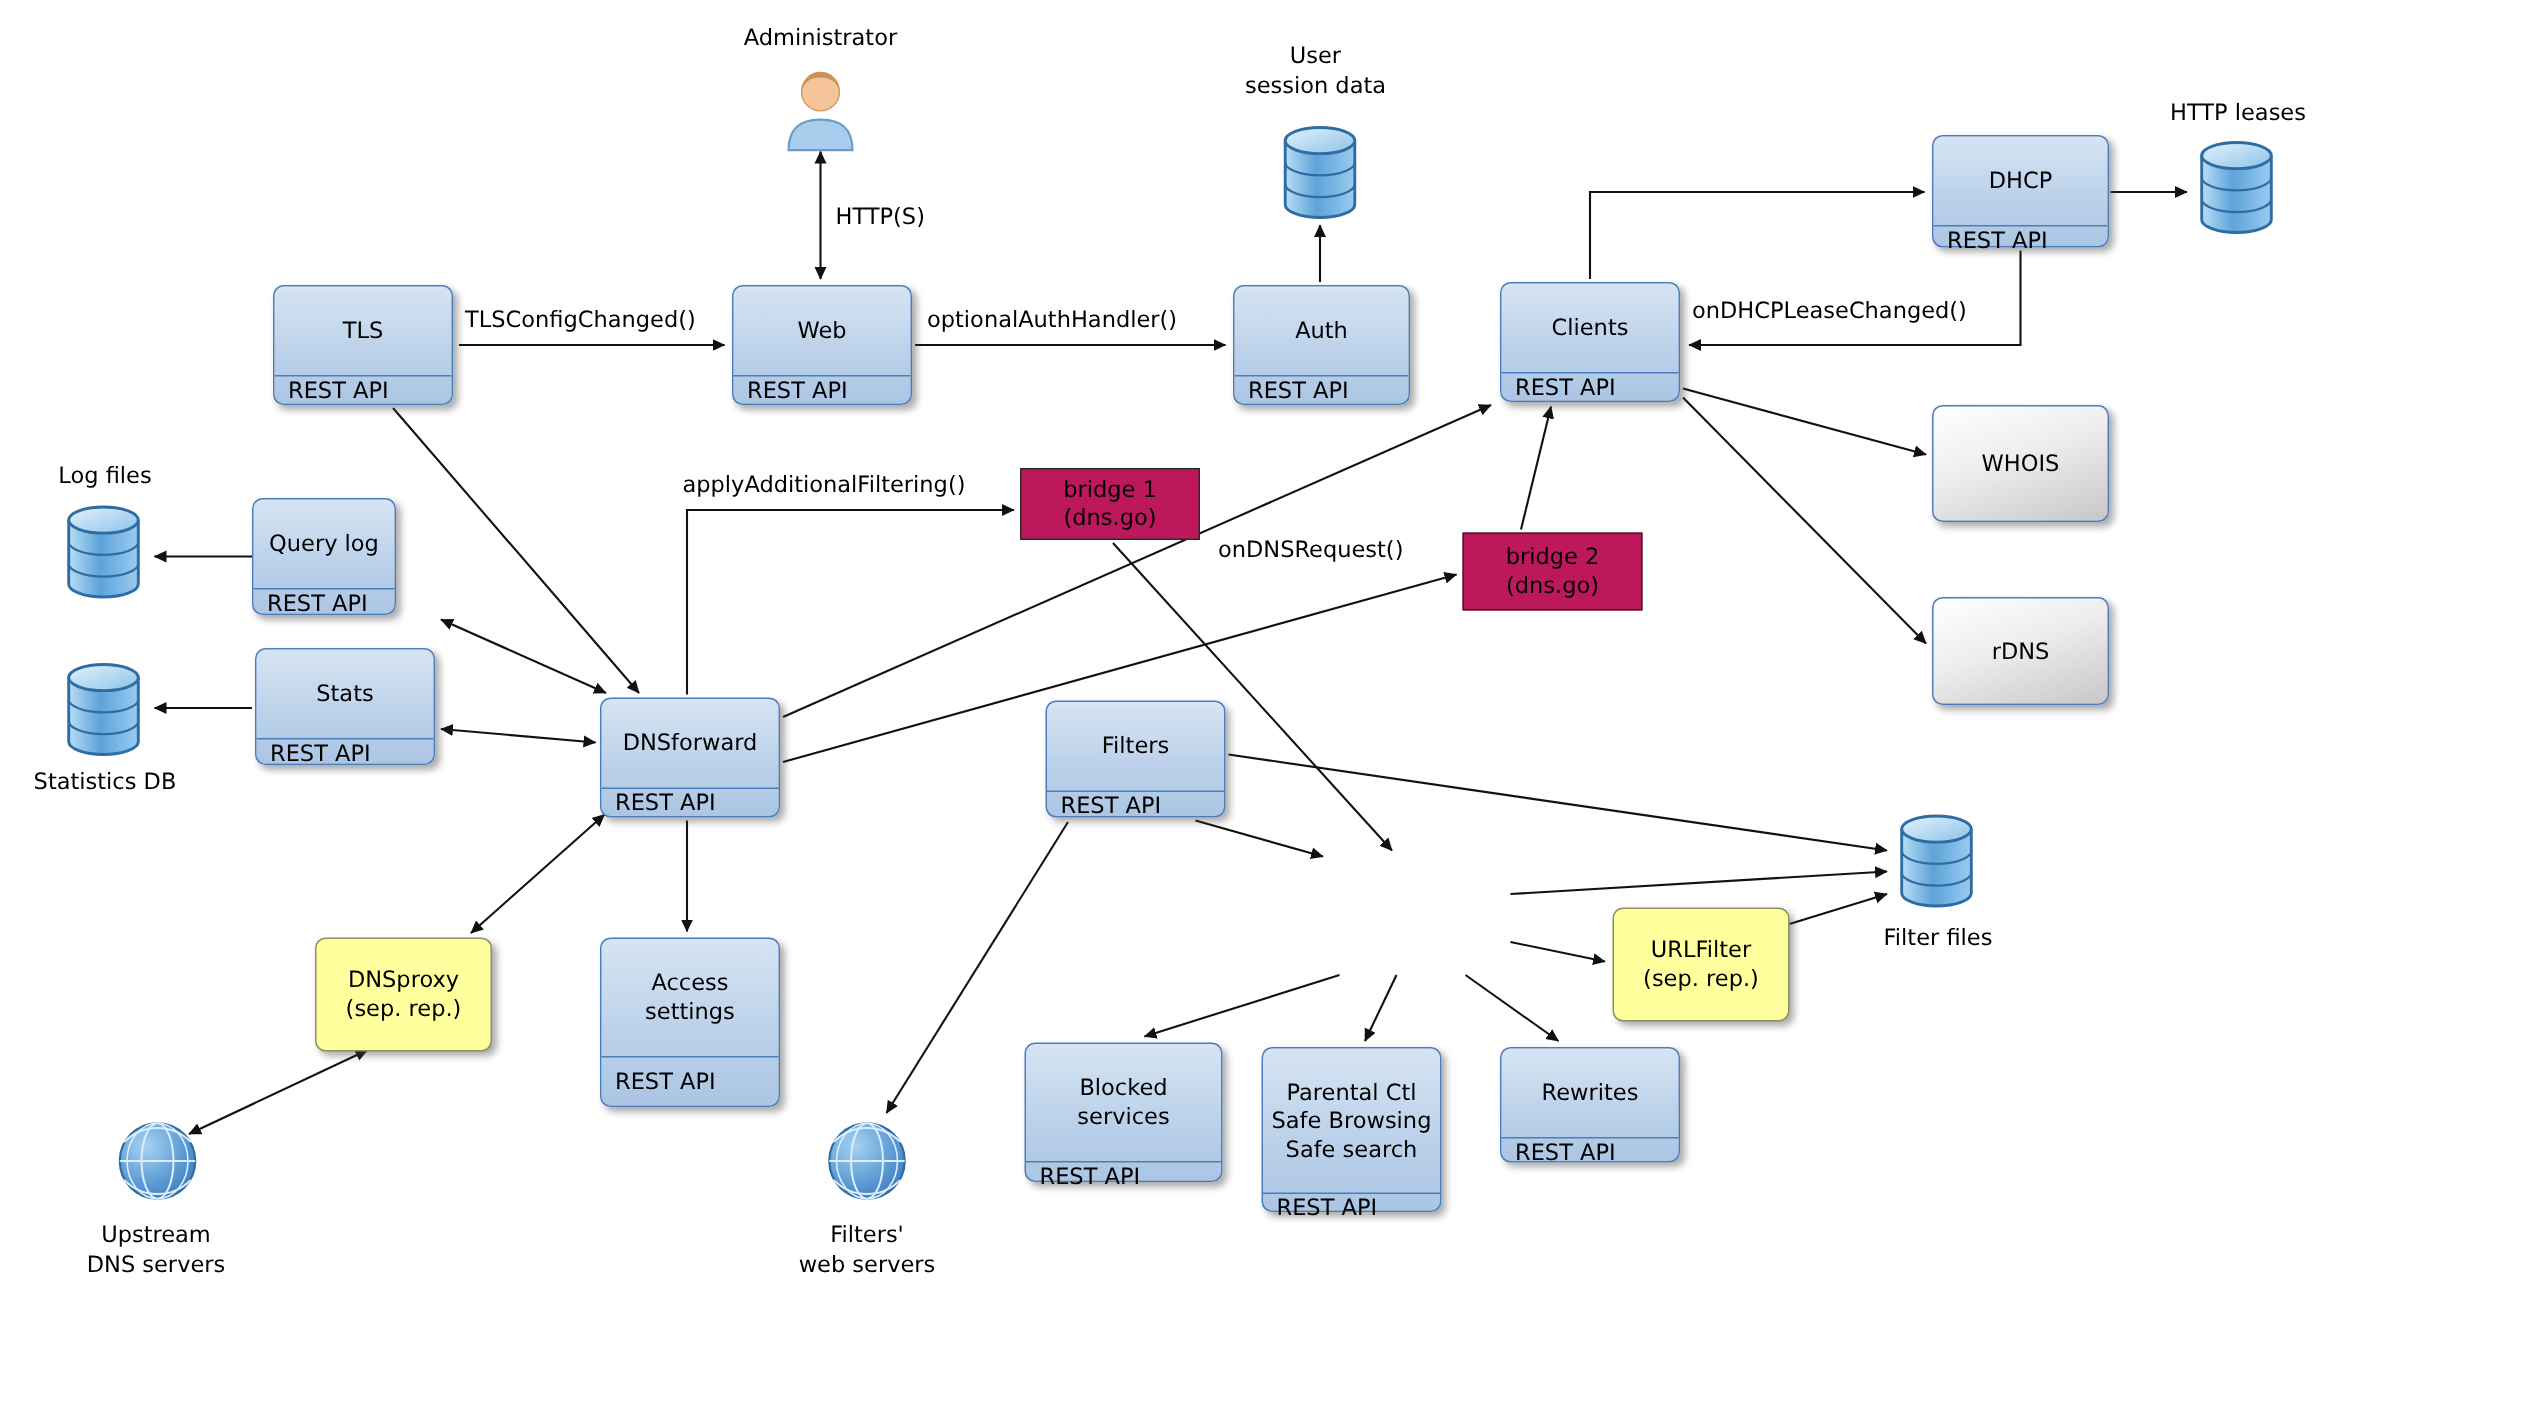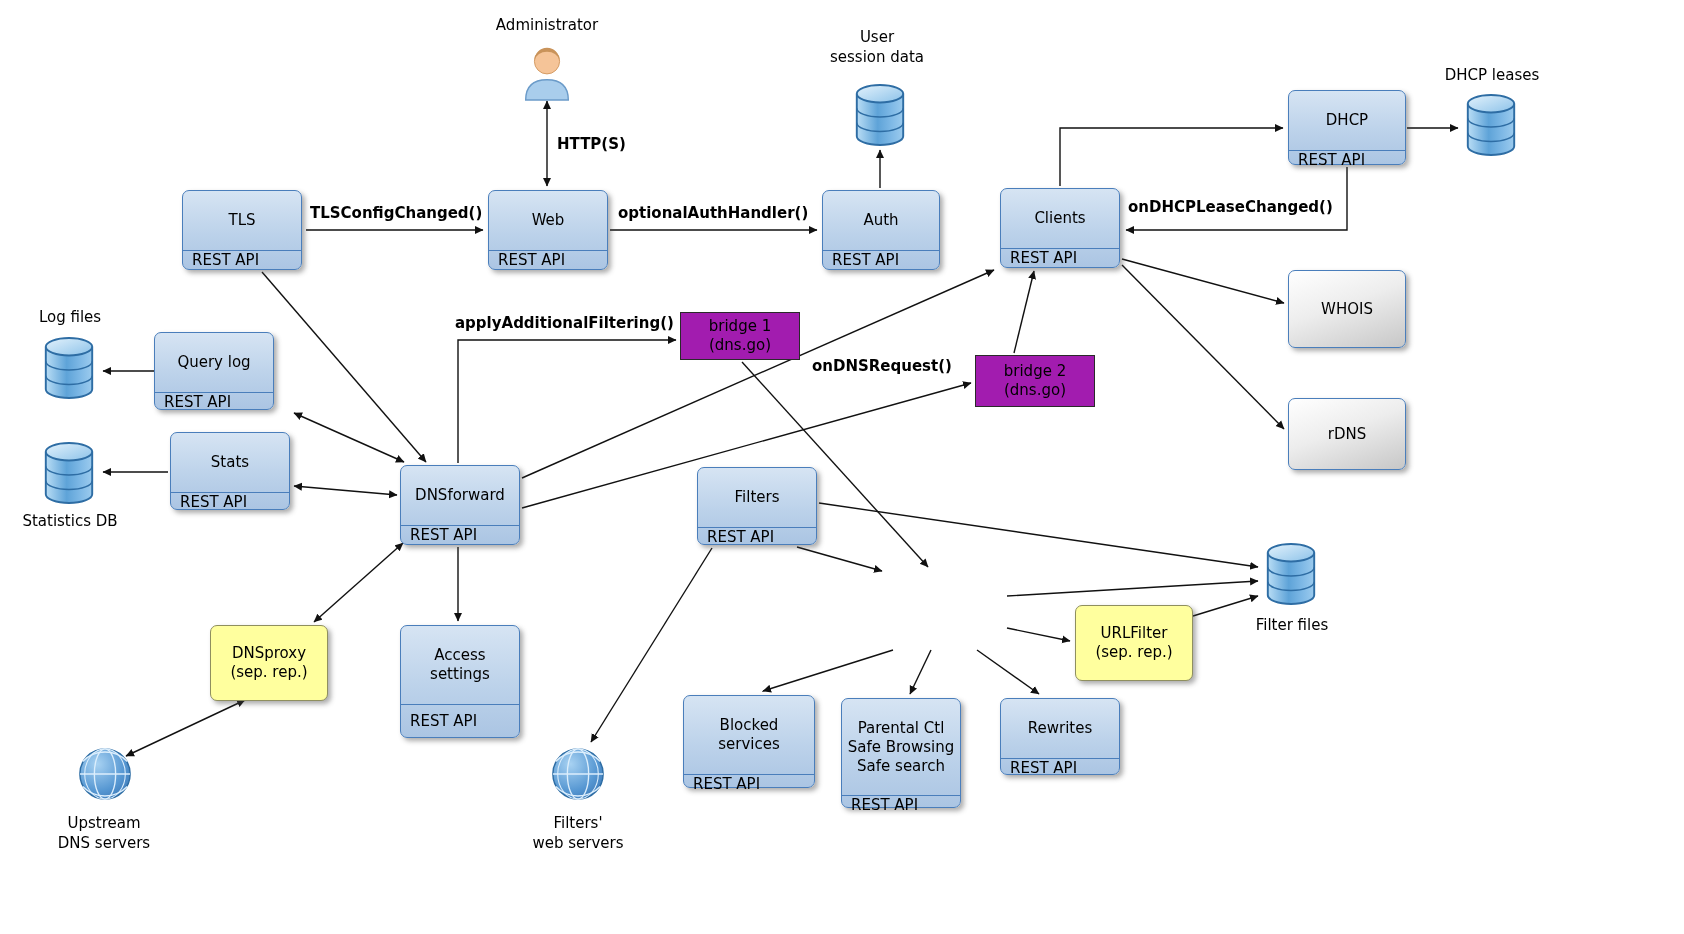--- a/index.html
+++ b/index.html
@@ -20,27 +20,27 @@
   .graybox { border:1.5px solid #4a7ebb; border-radius:7px;
     background:linear-gradient(160deg,#ffffff 0%,#ededed 45%,#c7c7c7 100%);
     box-shadow:3px 3px 5px rgba(70,70,70,.45);
     display:flex; align-items:center; justify-content:center; text-align:center; }
 
   .yellowbox { border:1px solid #8f8f5f; border-radius:7px; background:#ffff9e;
     box-shadow:3px 3px 5px rgba(70,70,70,.45);
     display:flex; flex-direction:column; align-items:center; justify-content:center;
     text-align:center; line-height:1.3; }
 
-  .bridge { border:1.3px solid #2a2a2a; background:#a21caf;
+  .bridge { border:1.3px solid #2a2a2a; background:#be185d;
     display:flex; flex-direction:column; align-items:center; justify-content:center;
     text-align:center; line-height:1.3; }
 
   .lbl { position:absolute; text-align:center; line-height:1.3; }
   .lbl span { display:block; }
-  .edge-lbl { position:absolute; white-space:nowrap;font-weight:bold; }
+  .edge-lbl { position:absolute; white-space:nowrap; }
 </style>
 </head>
 <body>
 
 <div id="canvas">
 
   <svg width="0" height="0" class="abs" style="left:0;top:0" aria-hidden="true">
     <defs>
       <linearGradient id="cylGrad" x1="0" y1="0" x2="1" y2="0">
         <stop offset="0" stop-color="#b9ddf5"></stop>
@@ -146,21 +146,21 @@
   <svg class="abs icon" style="left:549px;top:745px" width="58" height="58">
       <use href="#globe"></use>
     </svg>
 
   <div class="lbl" style="left:477px;top:16px;width:140px">Administrator</div>
 
   <div class="lbl" style="left:807px;top:28px;width:140px">
     <span>User</span>
     <span>session data</span>
   </div>
-  <div class="lbl" style="left:1412px;top:66px;width:160px">DHCP leases</div>
+  <div class="lbl" style="left:1412px;top:66px;width:160px">HTTP leases</div>
   <div class="lbl" style="left:20px;top:308px;width:100px">Log files</div>
   <div class="lbl" style="left:10px;top:512px;width:120px">Statistics DB</div>
   <div class="lbl" style="left:1232px;top:616px;width:120px">Filter files</div>
 
   <div class="lbl" style="left:34px;top:814px;width:140px">
     <span>Upstream</span>
     <span>DNS servers</span>
   </div>
   <div class="lbl" style="left:508px;top:814px;width:140px">
     <span>Filters'</span>
@@ -192,21 +192,21 @@
   <div class="module abs" style="left:1000px;top:188px;width:120px;height:80px">
     <div class="title">Clients</div>
     <div class="body">REST API</div>
   </div>
 
   <div class="module abs" style="left:1288px;top:90px;width:118px;height:75px">
     <div class="title">DHCP</div>
     <div class="body">REST API</div>
   </div>
 
-  <div class="module abs" style="left:154px;top:332px;width:120px;height:78px">
+  <div class="module abs" style="left:168px;top:332px;width:96px;height:78px">
     <div class="title">Query log</div>
     <div class="body">REST API</div>
   </div>
 
   <div class="module abs" style="left:170px;top:432px;width:120px;height:78px">
     <div class="title">Stats</div>
     <div class="body">REST API</div>
   </div>
 
   <div class="module abs" style="left:400px;top:465px;width:120px;height:80px">

